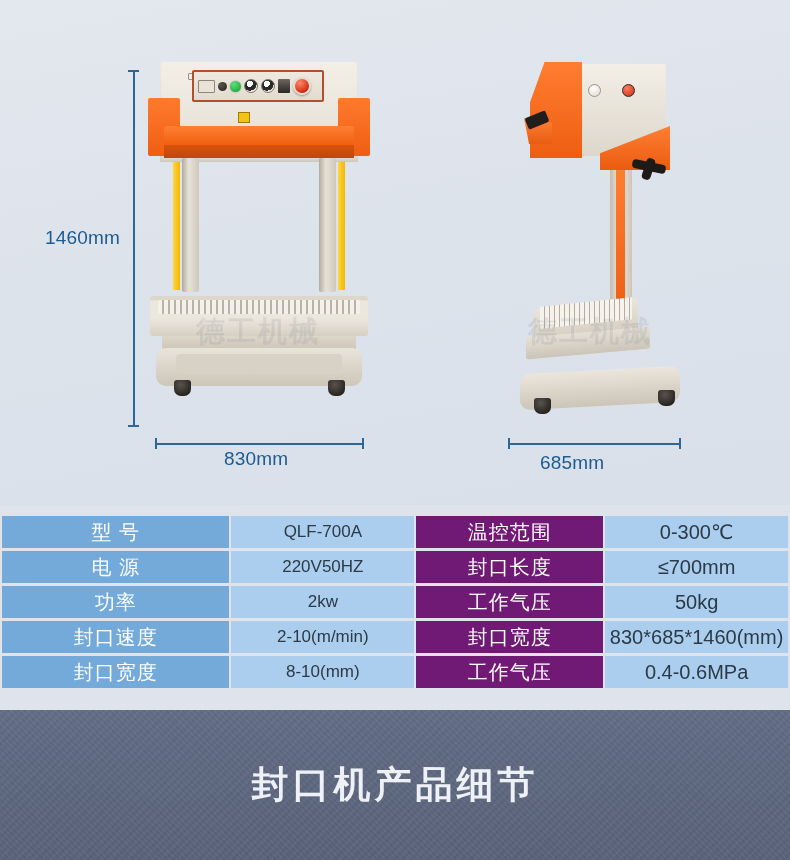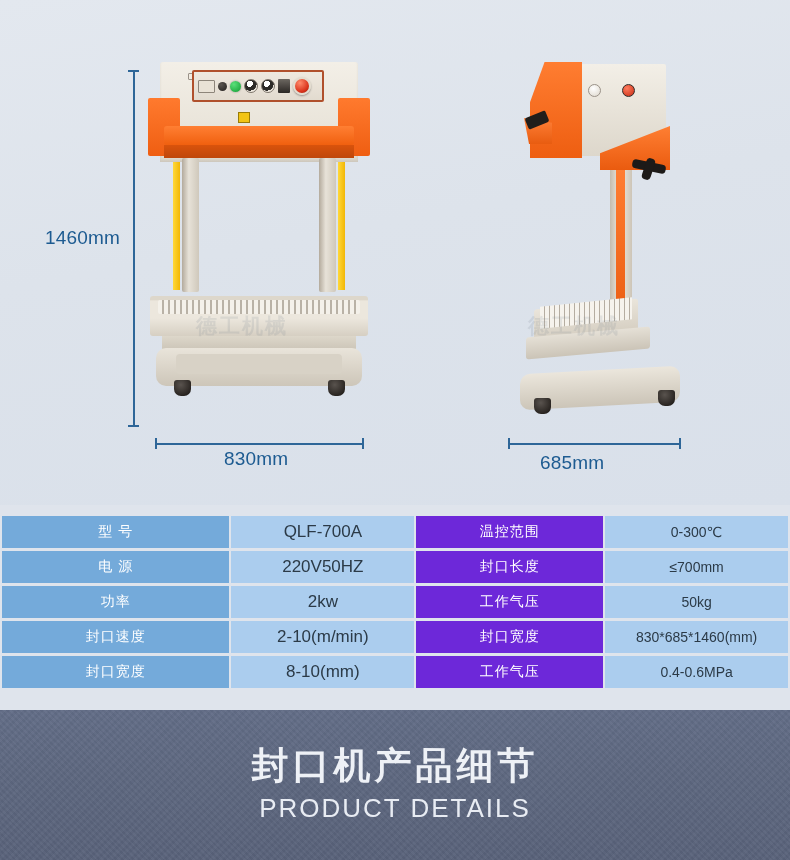--- a/index.html
+++ b/index.html
@@ -209,40 +209,40 @@
   }
   .ms-base {
     position:absolute; left:8px; top:312px; width:160px; height:36px;
     background:linear-gradient(180deg,#ebe6dc,#ccc5b8); border-radius:10px;
     transform:skewY(-3deg);
   }
 
   
   .watermark {
     position:absolute; color:rgba(120,130,145,.16);
-    font-size:21px; font-weight:bold; letter-spacing:2px;
+    font-size:29px; font-weight:bold; letter-spacing:2px;
     pointer-events:none; user-select:none; white-space:nowrap;
   }
 
   
   #spec-table {
     position:absolute; left:0; top:513px; width:790px;
     border-collapse:separate; border-spacing:2px 3px;
     table-layout:fixed;
   }
   #spec-table td {
     height:32px; text-align:center; vertical-align:middle;
-    font-size:14px; color:#ffffff; letter-spacing:1px;
+    font-size:20px; color:#ffffff; letter-spacing:1px;
   }
   #spec-table td.k { background:#74aada; width:219px; }
   #spec-table td.v {
     background:#abcdee; color:#2b3a47; width:176px;
     letter-spacing:0; font-size:17px;
   }
-  #spec-table td.k2 { background:#6d28d9; width:180px; }
+  #spec-table td.k2 { background:#701a75; width:180px; }
   #spec-table td.v2 { background:#abcdee; color:#2b3a47; width:176px; letter-spacing:0; }
 
   
   #banner {
     position:absolute; left:0; top:710px; width:790px; height:150px;
     background:
       repeating-linear-gradient(45deg,rgba(255,255,255,.022) 0 2px,rgba(0,0,0,.022) 2px 4px),
       repeating-linear-gradient(-45deg,rgba(255,255,255,.018) 0 3px,rgba(0,0,0,.018) 3px 6px),
       linear-gradient(180deg,#626d87 0%,#5d677f 50%,#59627a 100%);
     display:flex; flex-direction:column;
@@ -382,14 +382,13 @@
       <td class="k">封口宽度</td>
       <td class="v">8-10(mm)</td>
       <td class="k2">工作气压</td>
       <td class="v2">0.4-0.6MPa</td>
     </tr>
   </tbody>
 </table>
 
 <div id="banner">
   <div id="banner-title">封口机产品细节</div>
-  <div id="banner-sub">PRODUCT DETAILS</div>
 </div>
 
 </body></html>

